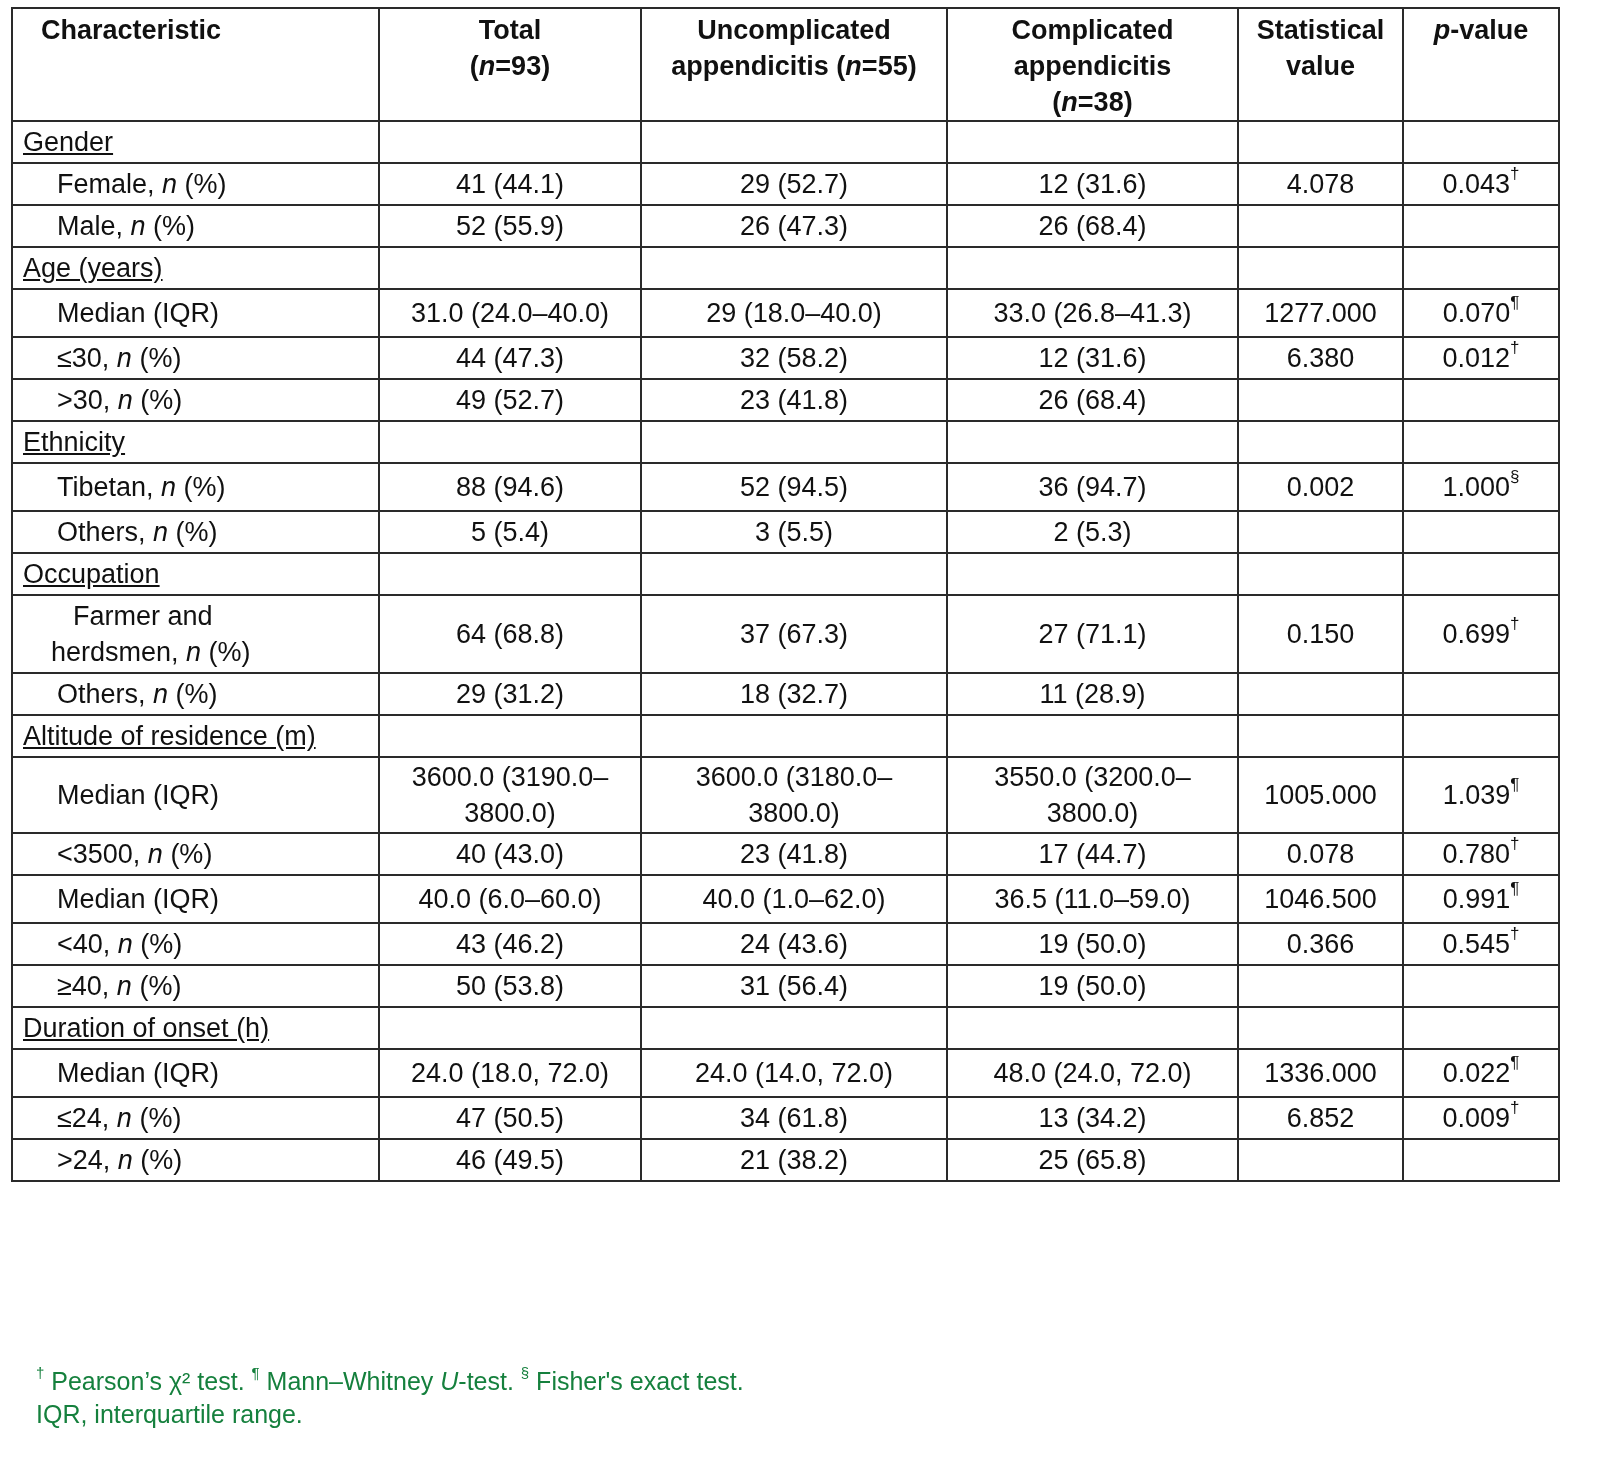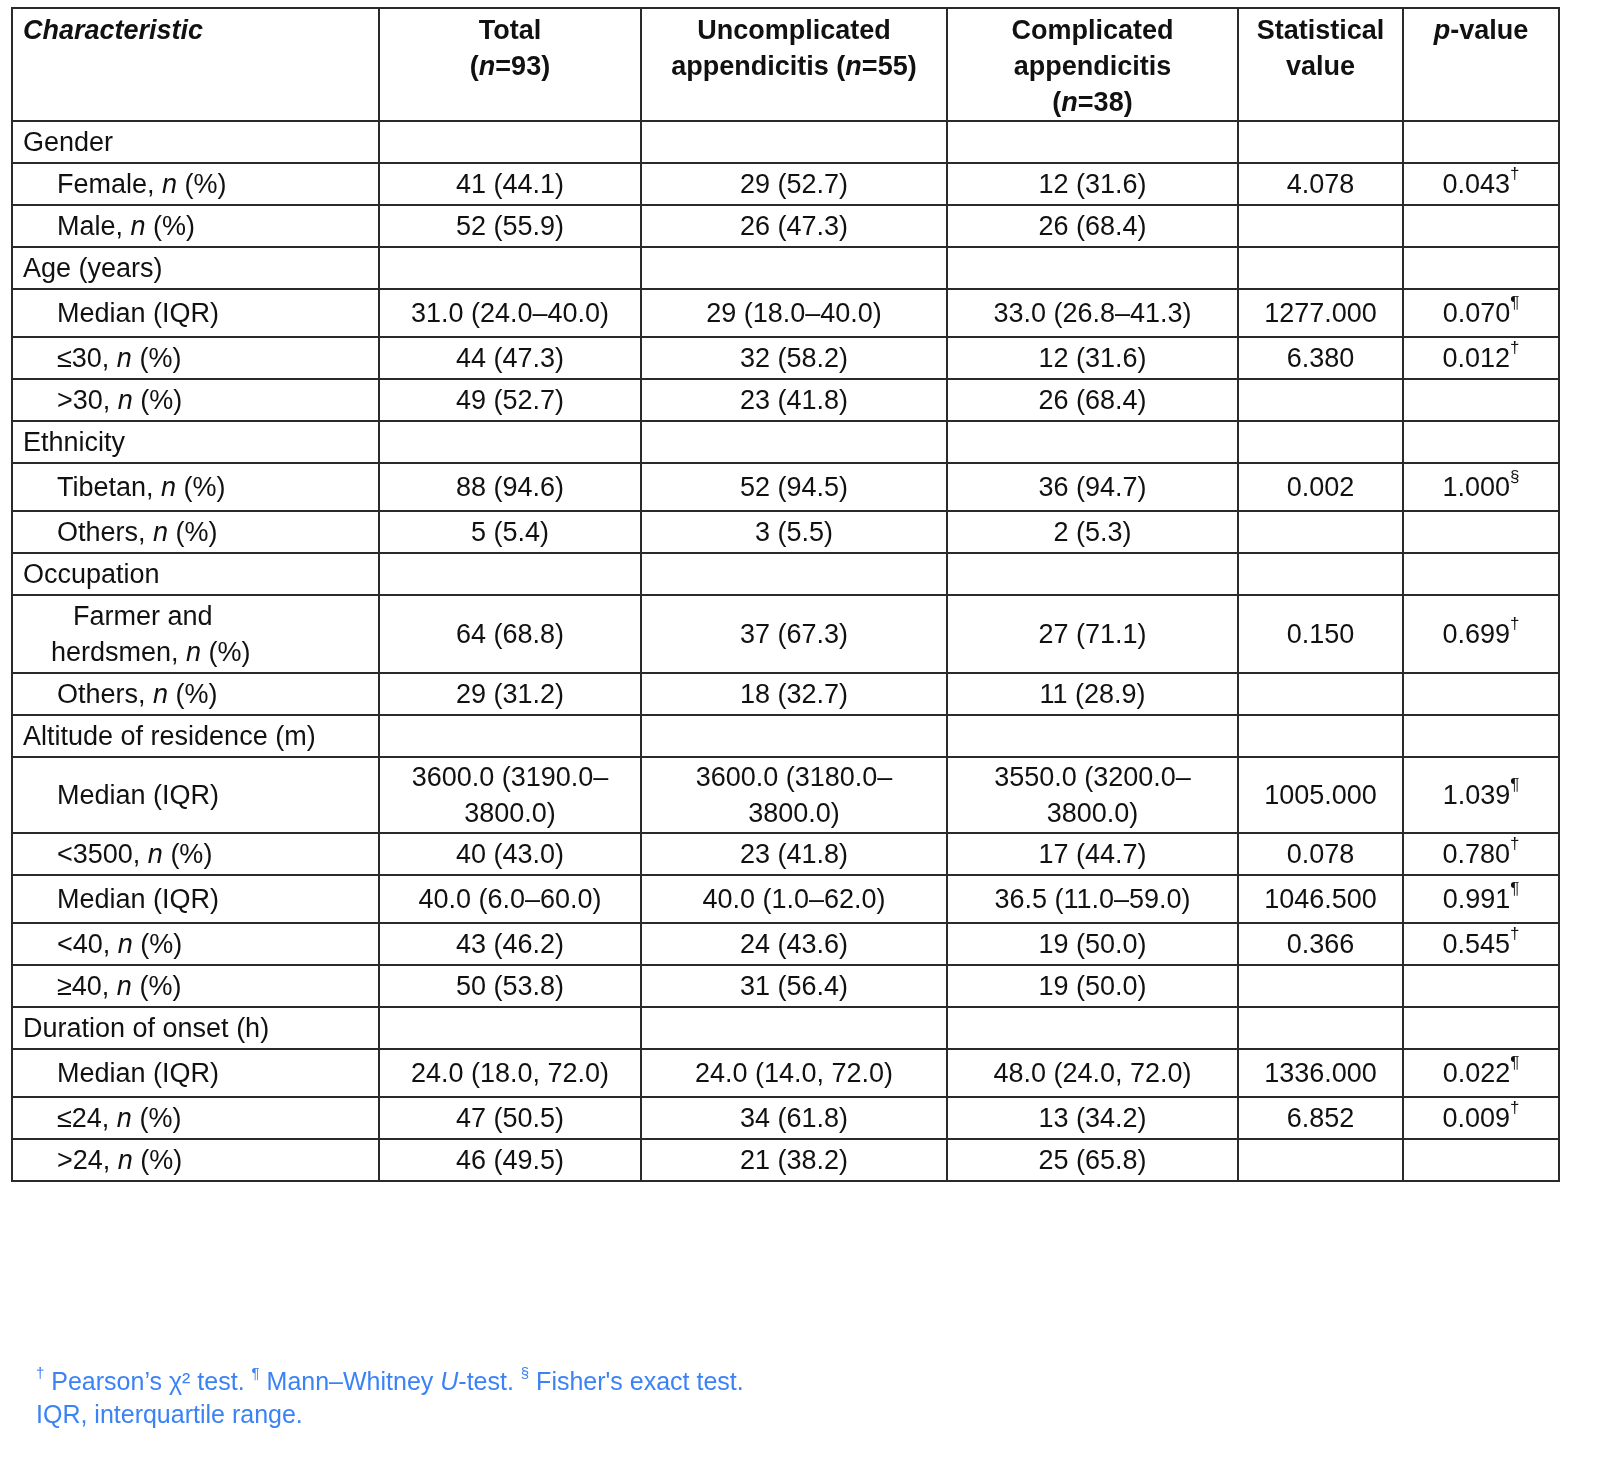--- a/index.html
+++ b/index.html
@@ -39,42 +39,42 @@
     vertical-align: middle;
   }
   th {
     font-weight: bold;
     vertical-align: top;
     text-align: center;
     height: 108px;
     padding-top: 3px;
     line-height: 36px;
   }
-  th.first { text-align: left; padding-left: 10px; font-style: italic; }
+  th.first { text-align: left; padding-left: 28px; }
   td { text-align: center; height: 40px; }
   td.label { text-align: left; padding-left: 10px; }
   td.sub { padding-left: 44px; }
   td.wrap2 { height: 76px; line-height: 36px; }
   td.wrap2-median { height: 74px; line-height: 36px; }
   tr.median td { height: 46px; }
-  tr.category td { height: 40px; }
+  tr.category td { height: 40px; text-decoration: underline; }
   tr.category.tall td { height: 74px; line-height: 36px; }
   sup {
     font-size: 17px;
     line-height: 0;
     position: relative;
     top: -4px;
   }
   .footnotes {
     position: absolute;
     left: 36px;
     top: 1365px;
     font-size: 25px;
     line-height: 33px;
-    color: #3b82f6;
+    color: #15803d;
   }
   .footnotes .fn-line { white-space: nowrap; }
   .footnotes sup { font-size: 15px; top: -3px; }
 </style>
 </head>
 <body>
 
 <div class="table-wrap">
 <table>
   <colgroup>

